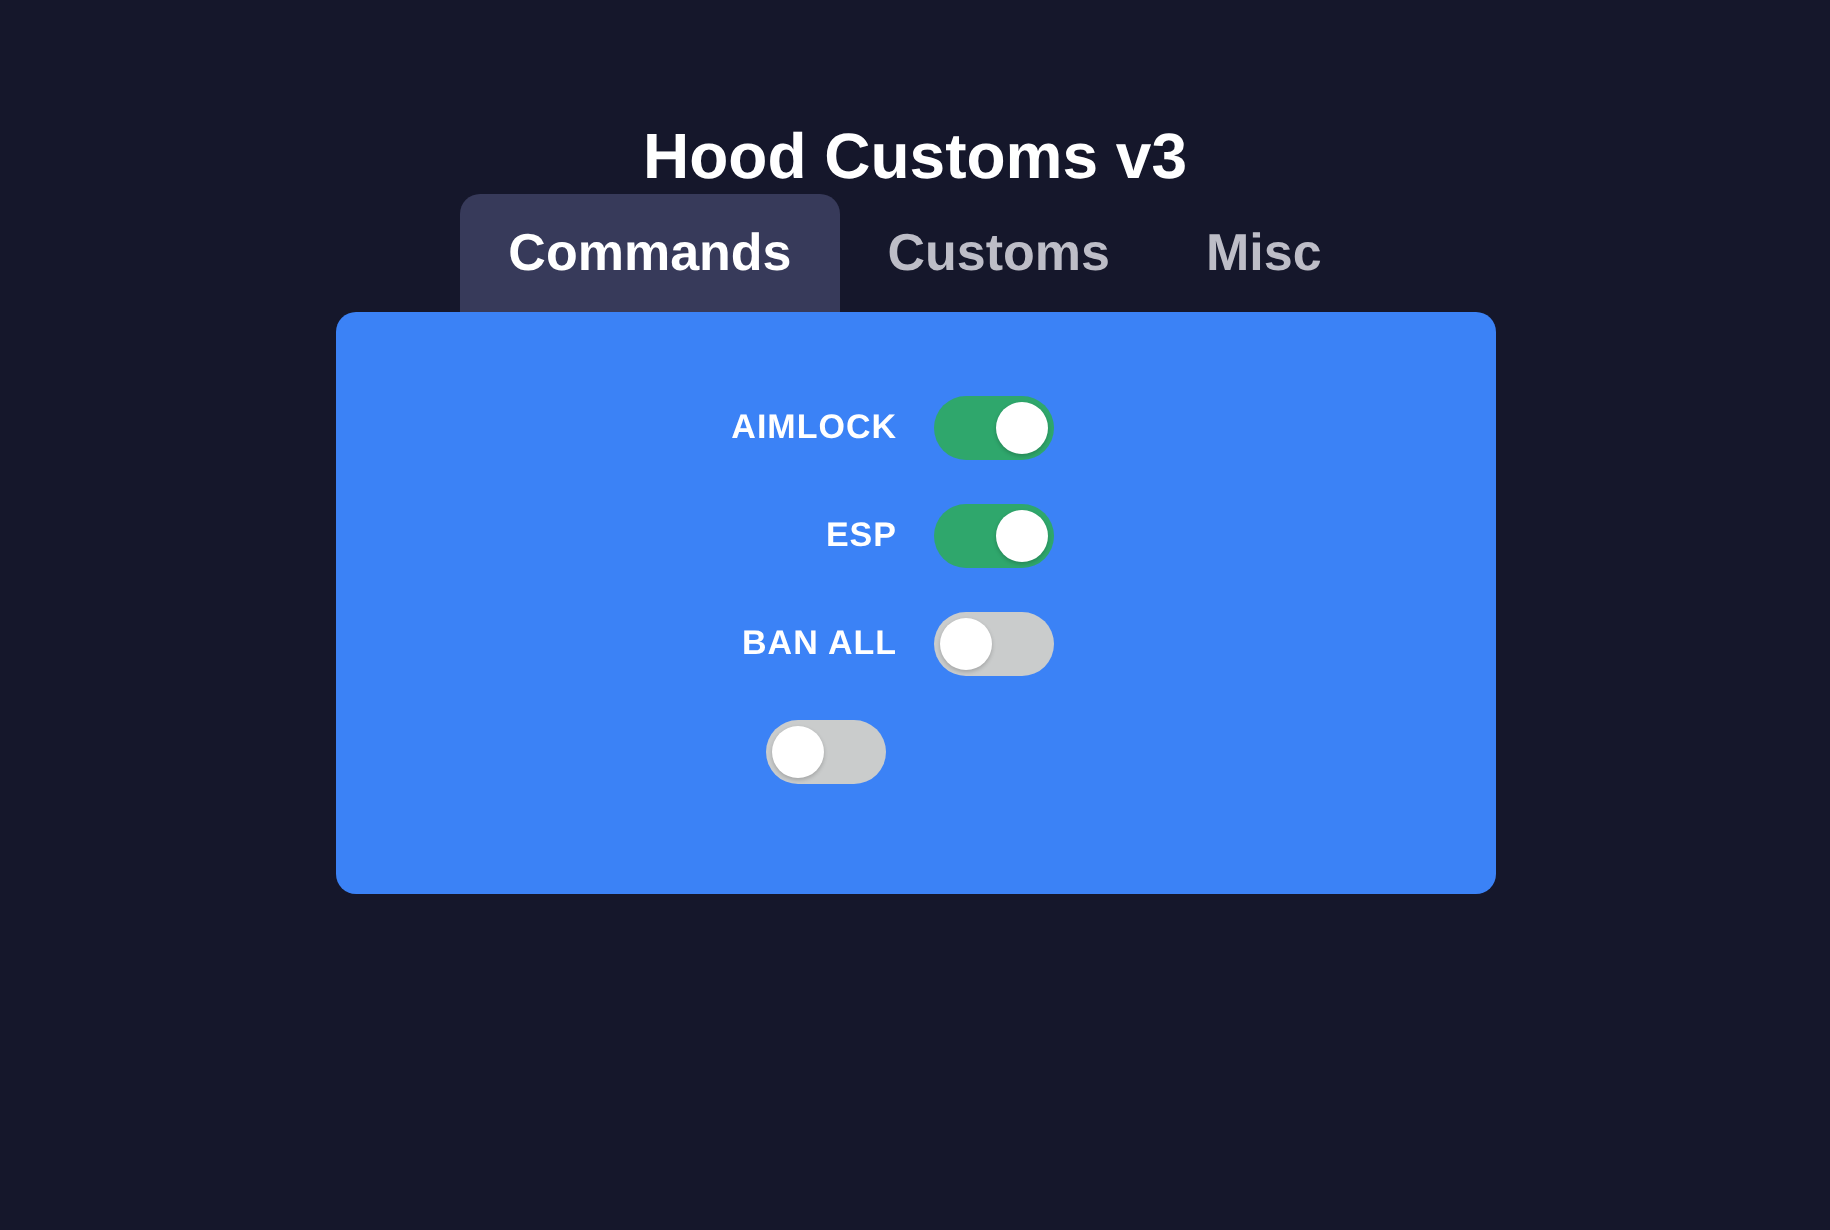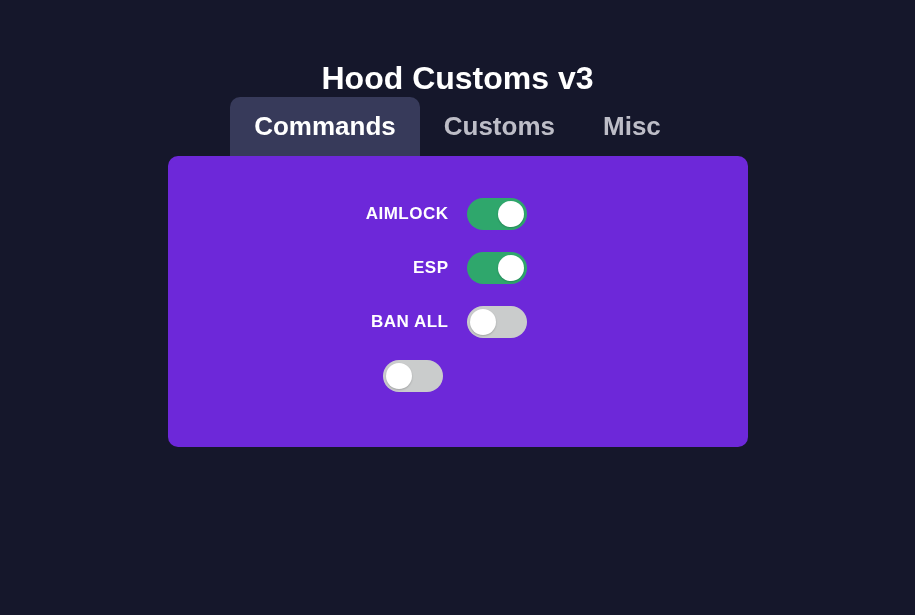--- a/index.html
+++ b/index.html
@@ -34,21 +34,21 @@
       border-top-left-radius: 10px;
       border-top-right-radius: 10px;
       color: #bdbdc7;
     }
     .tab.active {
       background-color: #373a5a;
       color: #ffffff;
     }
     .panel {
       width: 580px;
-      background-color: #6d28d9;
+      background-color: #3b82f6;
       border-radius: 10px;
       padding: 42px 20px 55px 20px;
       display: flex;
       flex-direction: column;
       align-items: center;
       gap: 22px;
     }
     .toggle-row {
       display: flex;
       align-items: center;

